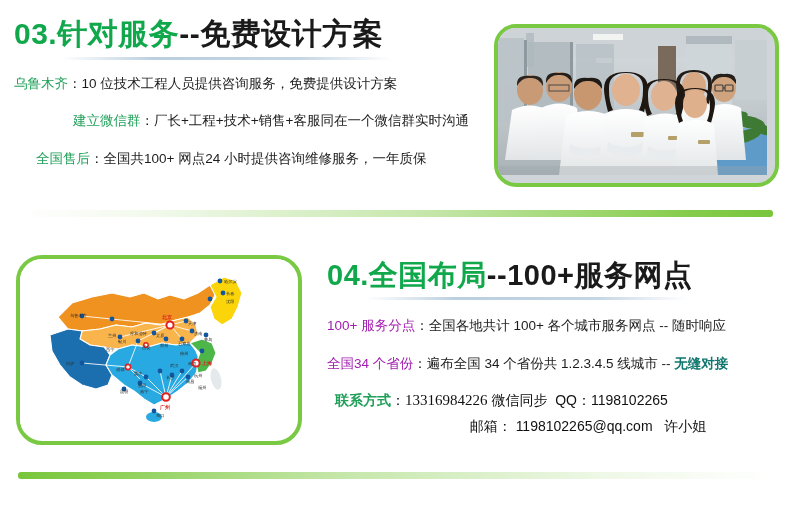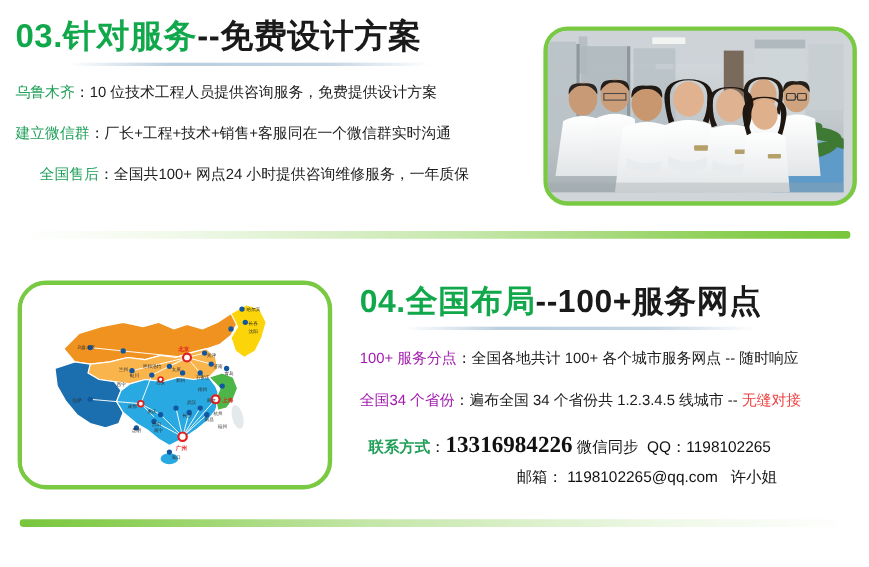--- a/index.html
+++ b/index.html
@@ -76,21 +76,21 @@
     margin-bottom: 0;
     margin-top: 16px;
   }
   .bullet .label {
     color: #21a05a;
   }
   .bullet .sep {
     color: #1c1c1c;
   }
   .bullet.indent-1 { margin-left: 0px; }
-  .bullet.indent-2 { margin-left: 0px; }
+  .bullet.indent-2 { margin-left: 0px; text-align: right; }
   .bullet.indent-3 { margin-left: 22px; }
 
   .photo-frame {
     position: absolute;
     left: 494px;
     top: 24px;
     width: 277px;
     height: 155px;
     border: 4px solid #7ac943;
     border-radius: 22px;
@@ -151,40 +151,40 @@
     margin-top: 16px;
   }
   .s04-line {
     font-size: 13.5px;
     color: #1c1c1c;
     line-height: 1.45;
     margin-bottom: 18px;
     white-space: nowrap;
   }
   .s04-line .label { color: #a21caf; }
-  .s04-line .tail-green { color: #ef4444; }
+  .s04-line .tail-green { color: #0f766e; font-weight: bold; }
 
   .contact-block {
     margin-top: 6px;
   }
   .contact-line-1 {
     font-size: 14px;
     color: #111111;
     white-space: nowrap;
     margin-left: 8px;
     margin-bottom: 8px;
   }
   .contact-line-1 .label {
     color: #21a05a;
     font-weight: bold;
   }
   .contact-line-1 .phone {
     font-family: "Liberation Serif", "DejaVu Serif", serif;
-    font-weight: bold;
-    font-size: 21px;
+    font-weight: normal;
+    font-size: 15px;
     letter-spacing: 0px;
   }
   .contact-line-1 .wechat { font-weight: normal; }
   .contact-line-1 .qq { font-weight: normal; }
   .contact-line-2 {
     font-size: 14px;
     color: #111111;
     white-space: nowrap;
     margin-left: 62px;
     text-align: center;

